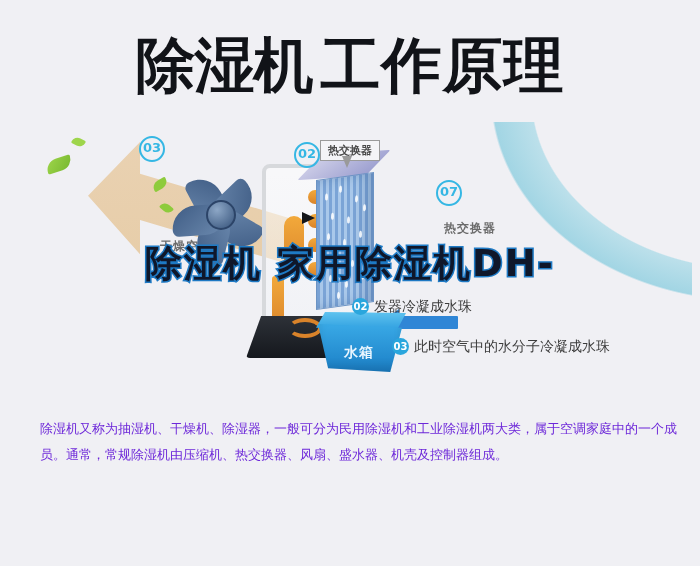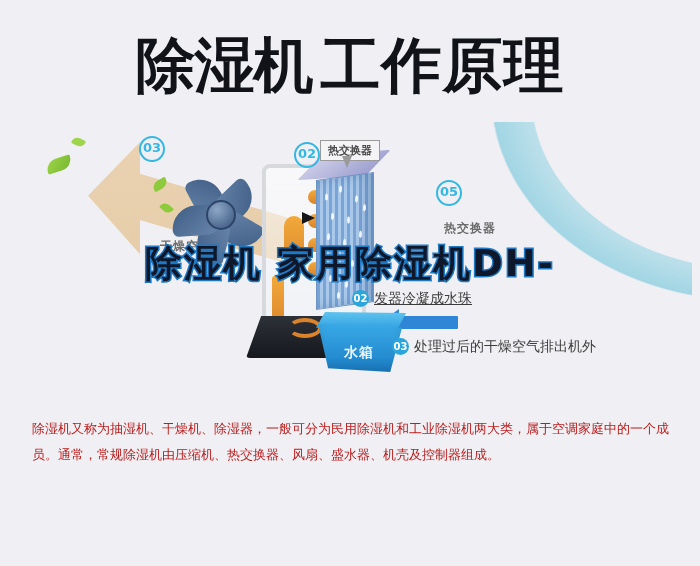--- a/index.html
+++ b/index.html
@@ -150,21 +150,21 @@
   .callout-tail{position:absolute;left:342px;top:36px;width:0;height:0;
     border-left:5px solid transparent;border-right:5px solid transparent;border-top:12px solid #9a9a9a;}
 
   .air-label{position:absolute;font-size:12px;color:#6b6b6b;font-weight:bold;letter-spacing:1px;
     font-family:"DejaVu Sans",sans-serif;}
   .air-label.humid{left:444px;top:100px;}
 
   
   .step-line{position:absolute;font-size:14px;color:#3c3c3c;white-space:nowrap;
     font-family:"DejaVu Sans",sans-serif;}
-  .step-02{left:352px;top:170px;text-decoration:underline;}
+  .step-02{left:352px;top:178px;}
   .step-03{left:392px;top:218px;}
   .step-dot{
     display:inline-block;width:17px;height:17px;border-radius:50%;
     background:#2aa6dd;color:#fff;font-size:10px;font-weight:bold;
     line-height:17px;text-align:center;margin-right:5px;vertical-align:1px;
   }
 
   
   .watermark{
     position:absolute;left:0;top:243px;width:700px;text-align:center;
@@ -175,40 +175,40 @@
     color:#0f172a;letter-spacing:2px;
     font-family:"DejaVu Sans","Liberation Sans",sans-serif;
     -webkit-text-stroke:3px #1f7ac4;
     paint-order:stroke fill;
     text-shadow:0 0 1px #1f7ac4;
   }
   .wm-line.l2{margin-left:26px;}
 
   
   .desc{
-    position:absolute;left:32px;top:416px;width:648px;
-    font-size:13px;line-height:26px;color:#b91c1c;
+    position:absolute;left:40px;top:416px;width:648px;
+    font-size:13px;line-height:26px;color:#6d28d9;
     font-family:Liberation Serif, serif;
   }
   .desc p{margin:0 0 10px 0;}
 </style>
 </head>
 <body>
 
 <div id="page">
 
   <div class="title-wrap">
     <span class="title-text title-a">除湿机</span><span class="title-text title-b">工作原理</span>
   </div>
 
   <div class="stage">
 
     <div class="intake-curve"></div>
     <div class="intake-arrow"></div>
-    <div class="badge b01">05</div>
+    <div class="badge b01">07</div>
     <div class="air-label humid">热交换器</div>
 
     <div class="exhaust">
       <div class="exhaust-band"></div>
       <div class="dry-label">干燥空气</div>
     </div>
     <div class="badge b03">03</div>
 
     <span class="leaf l1"></span>
     <span class="leaf l2"></span>
@@ -268,21 +268,21 @@
     <div class="tank">
       <div class="tank-top"></div>
       <div class="tank-body"></div>
       <div class="tank-label">水箱</div>
     </div>
 
     <div class="step-line step-02">
       <span class="step-dot">02</span><span>发器冷凝成水珠</span>
     </div>
     <div class="step-line step-03">
-      <span class="step-dot">03</span><span>处理过后的干燥空气排出机外</span>
+      <span class="step-dot">03</span><span>此时空气中的水分子冷凝成水珠</span>
     </div>
   </div>
 
   <div class="watermark">
     <span class="wm-line l1">除湿机 家用除湿机DH-</span>
   </div>
 
   <div class="desc">
     <p>除湿机又称为抽湿机、干燥机、除湿器，一般可分为民用除湿机和工业除湿机两大类，属于空调家庭中的一个成员。通常，常规除湿机由压缩机、热交换器、风扇、盛水器、机壳及控制器组成。</p>
   </div>

